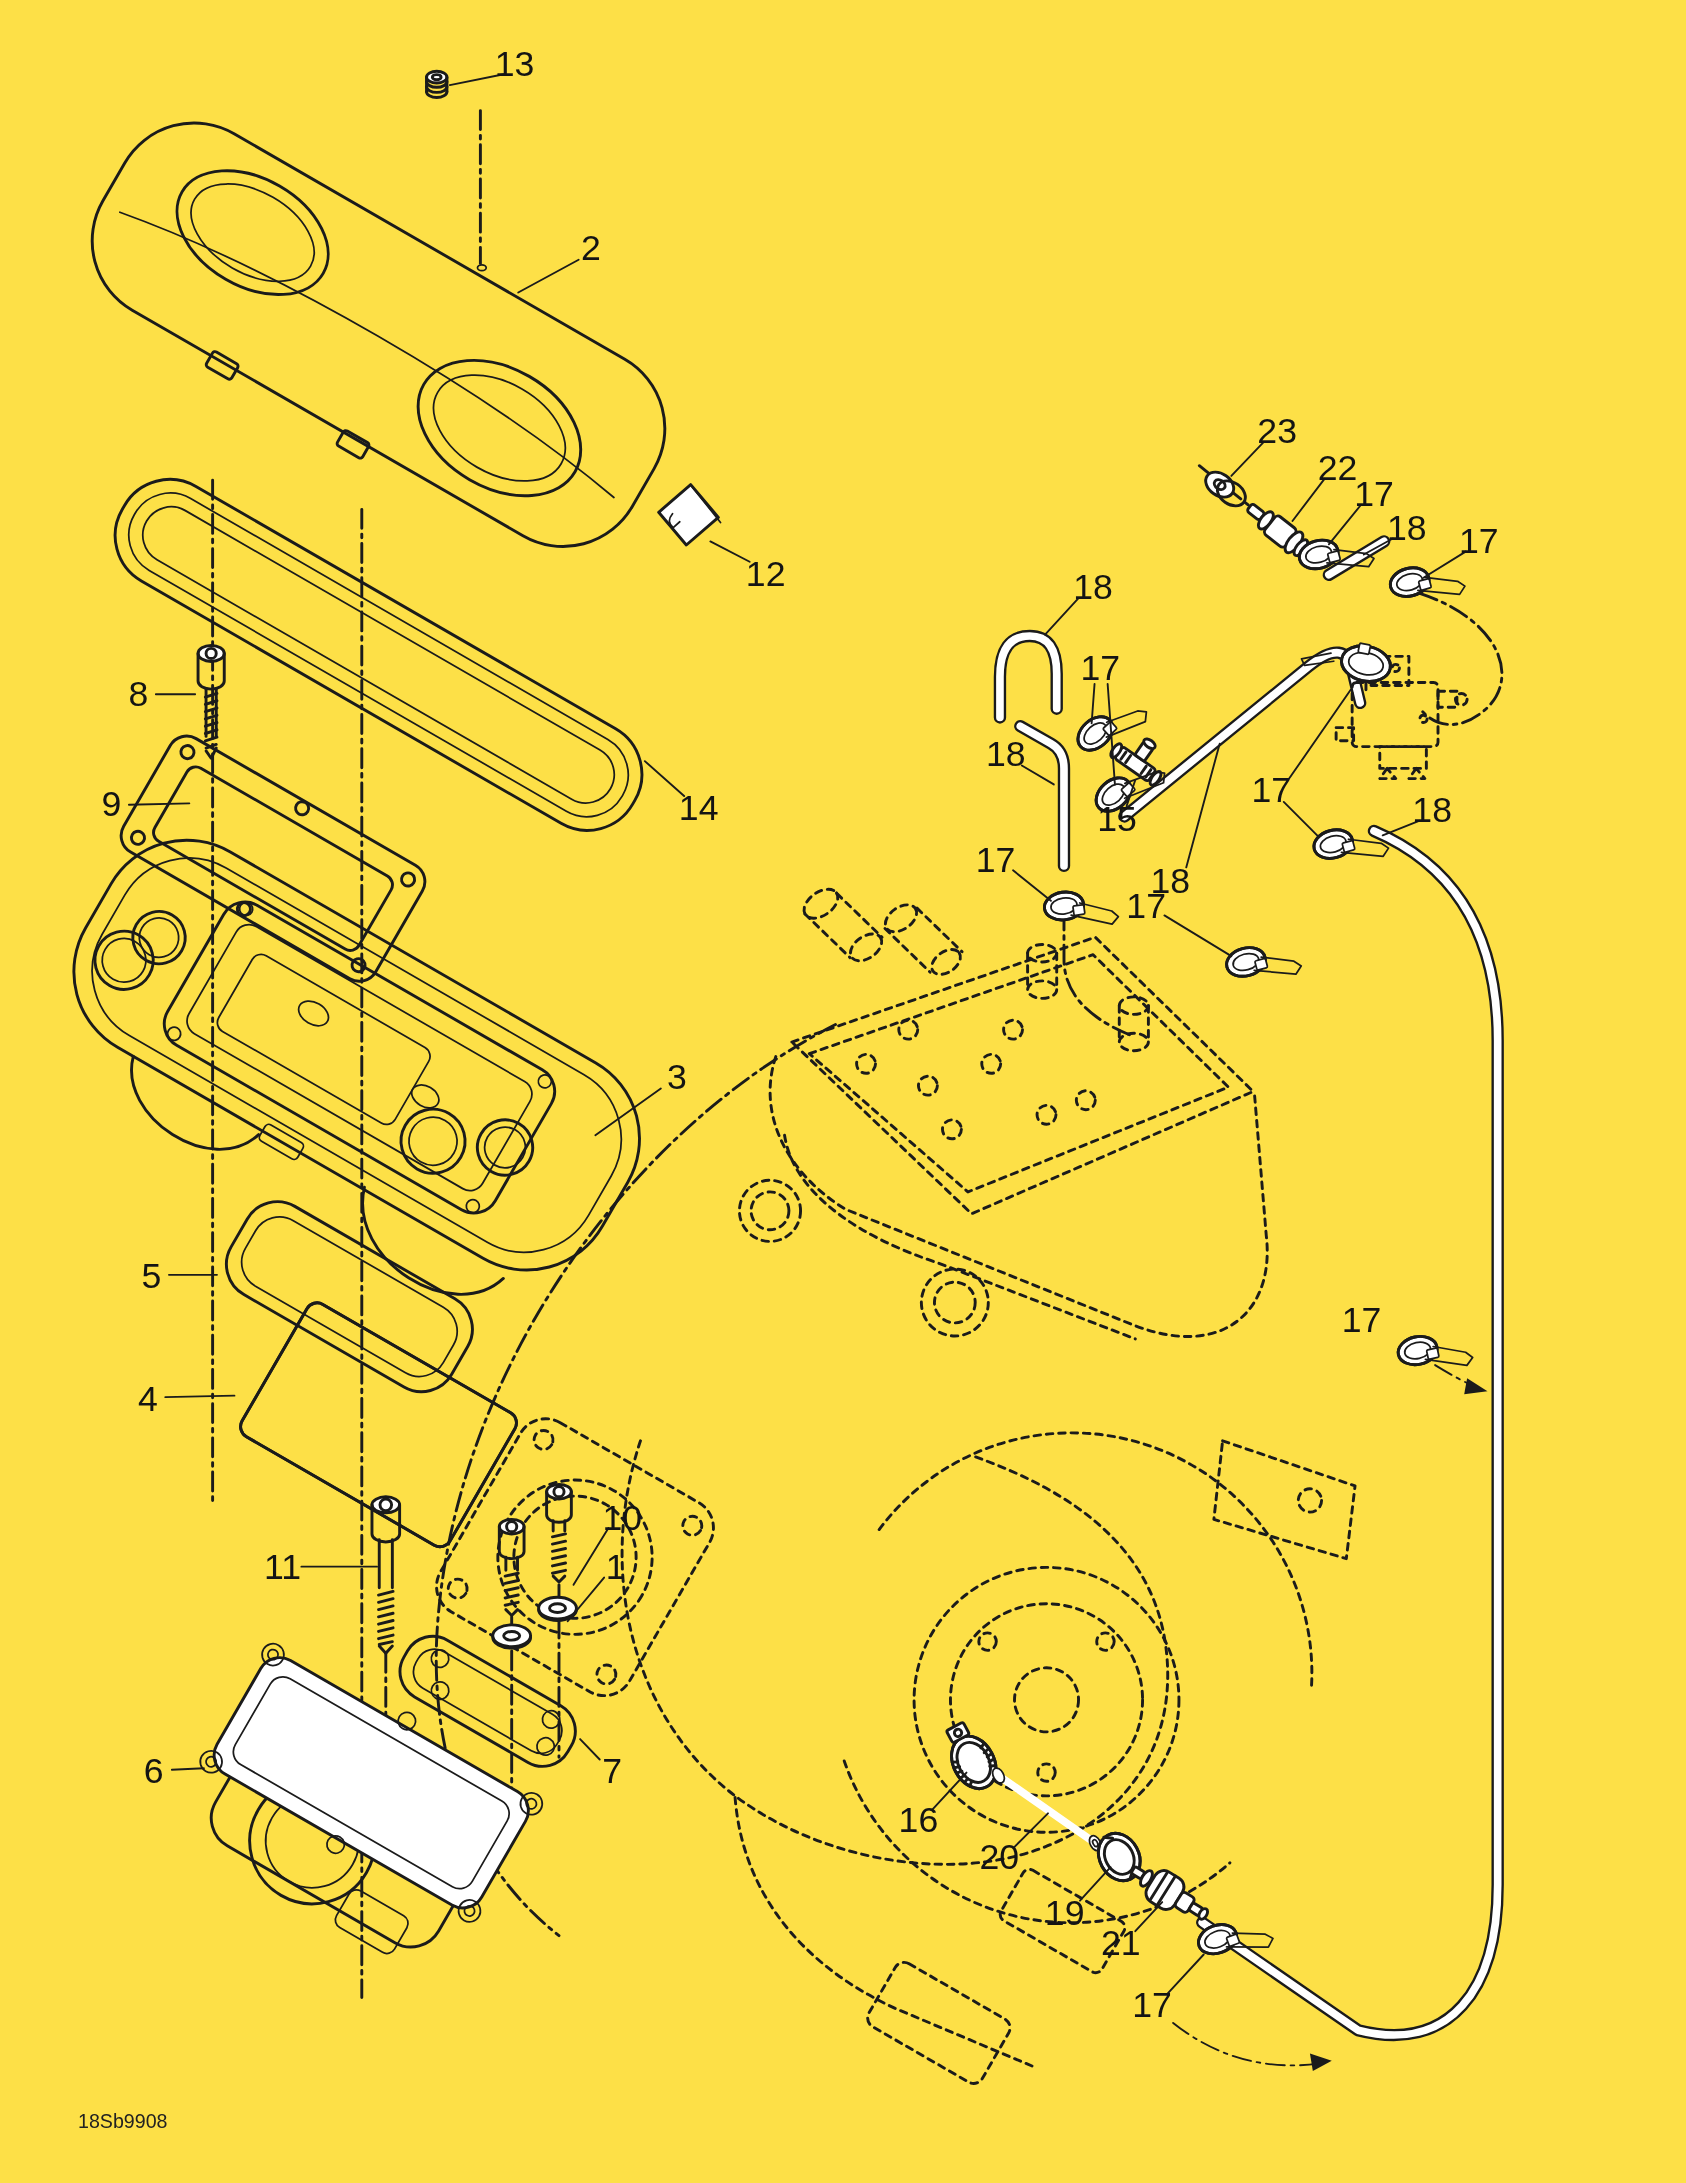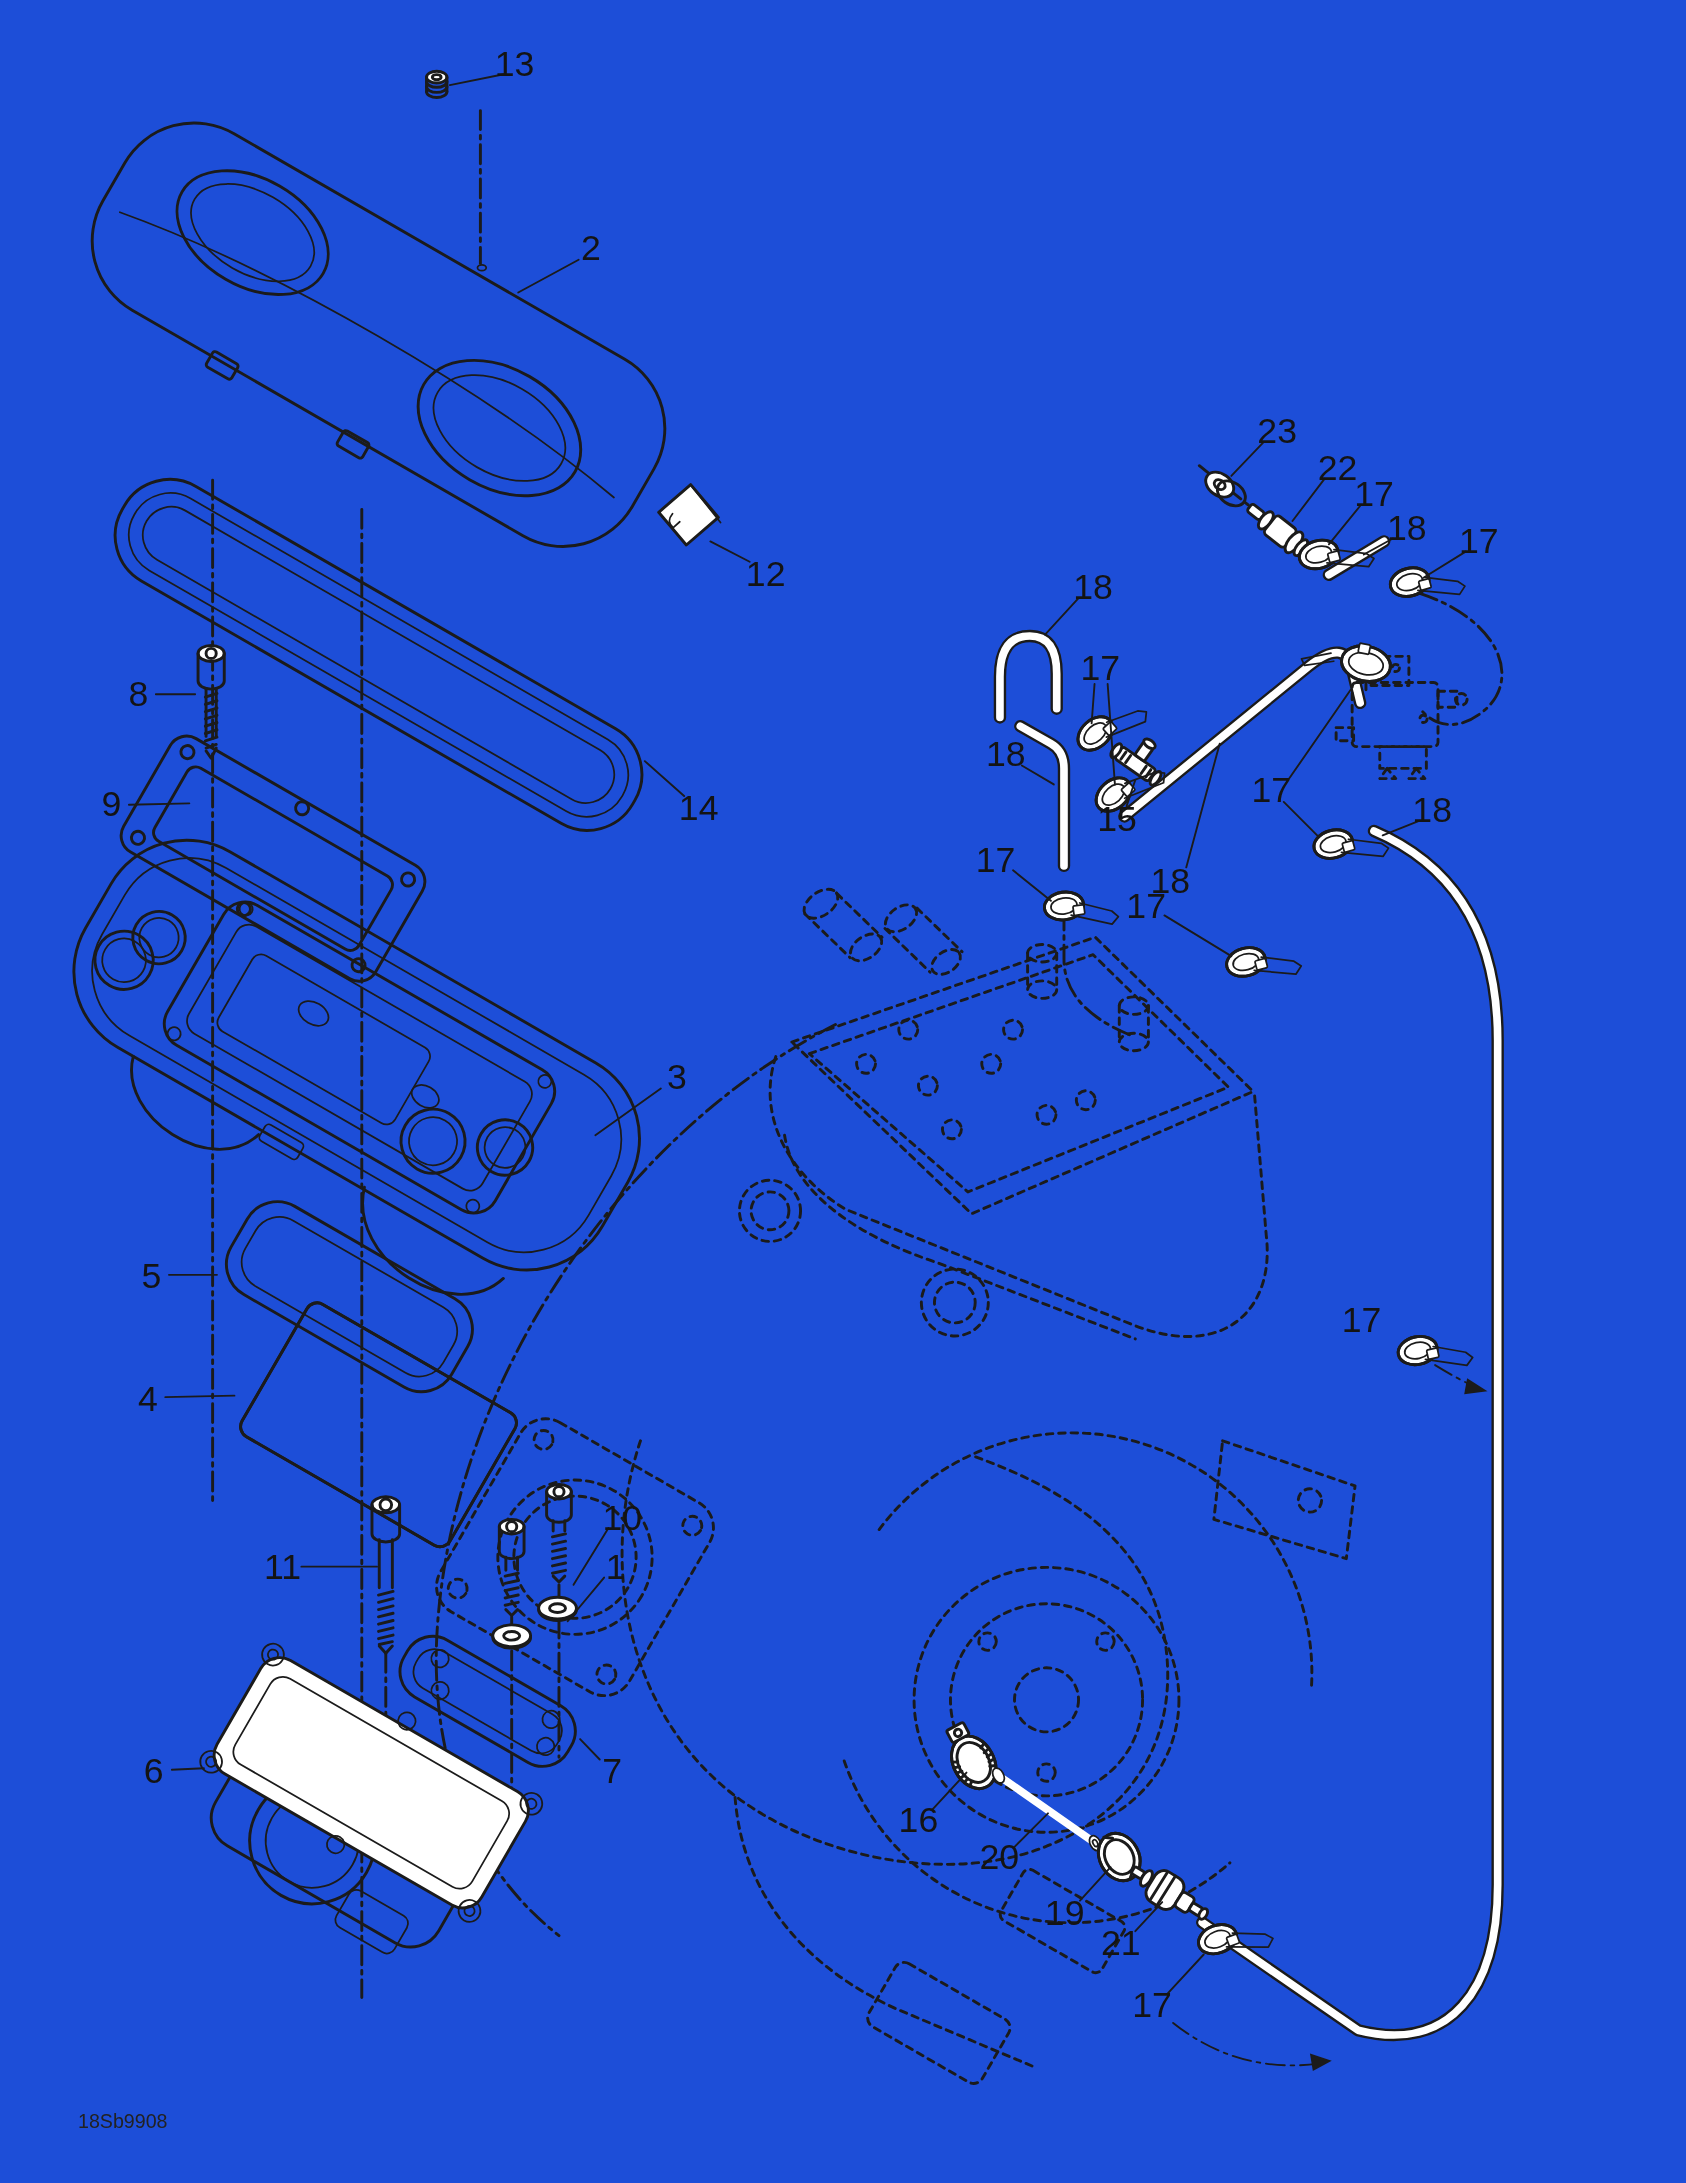--- a/index.html
+++ b/index.html
@@ -1,16 +1,16 @@
 <!DOCTYPE html>
 <html style="font-size:11.6px"><head>
 <meta charset="utf-8">
 <style>
   html,body{margin:0;padding:0;background:#ffffff;}
-  .page{width:1687px;height:2183px;position:relative;background:#1d4ed8;overflow:hidden;}
+  .page{width:1687px;height:2183px;position:relative;background:#fde047;overflow:hidden;}
   svg{display:block;width:1687px;height:2183px;}
   svg *{stroke:#1b1b1b;fill:none;stroke-width:4;stroke-linecap:round;stroke-linejoin:round;}
   svg .thin{stroke-width:2.4;}
   svg .dash{stroke-dasharray:9 8;stroke-width:3.2;}
   svg .ddot{stroke-dasharray:26 8 5 8;stroke-width:2.6;}
   svg .hoseO{stroke-width:17;}
   svg .hoseI{stroke:#ffffff;stroke-width:10.5;}
   svg .fw{fill:#ffffff;}
   svg .fd{fill:#1b1b1b;stroke:none;}
   svg text{font-family:"Liberation Sans","DejaVu Sans",sans-serif;font-size:49px;fill:#141414;stroke:none;text-anchor:middle;}

